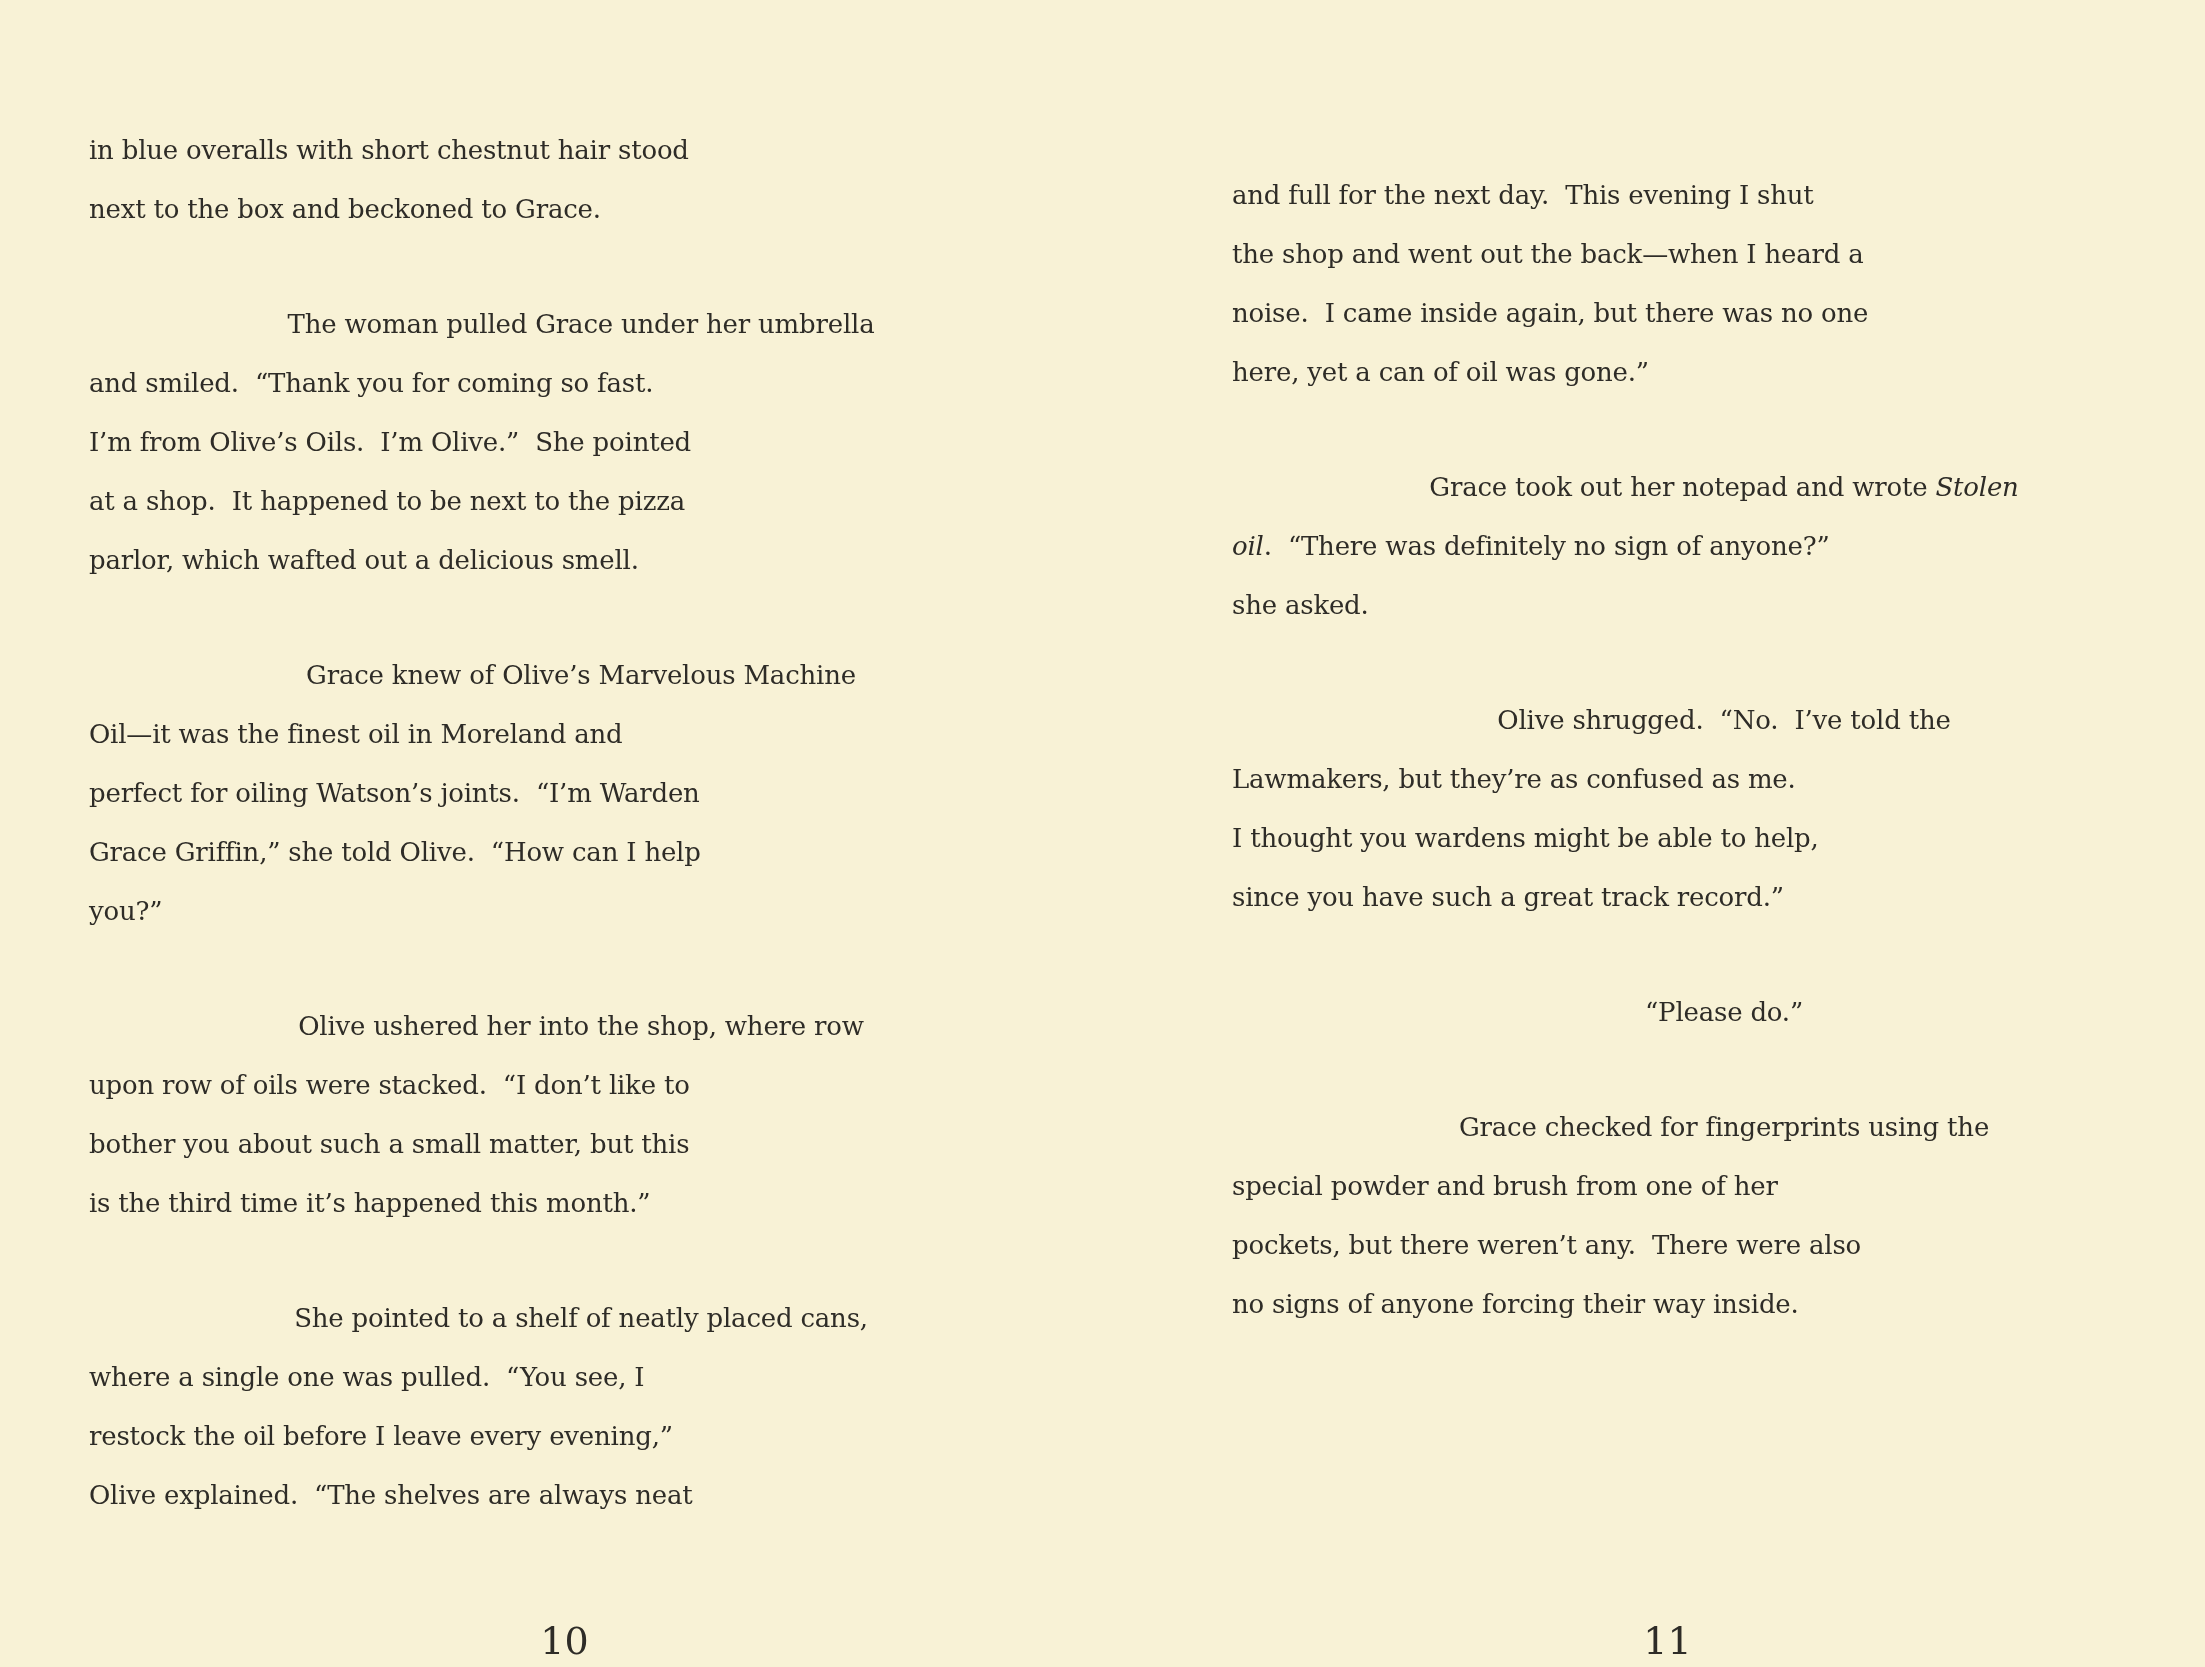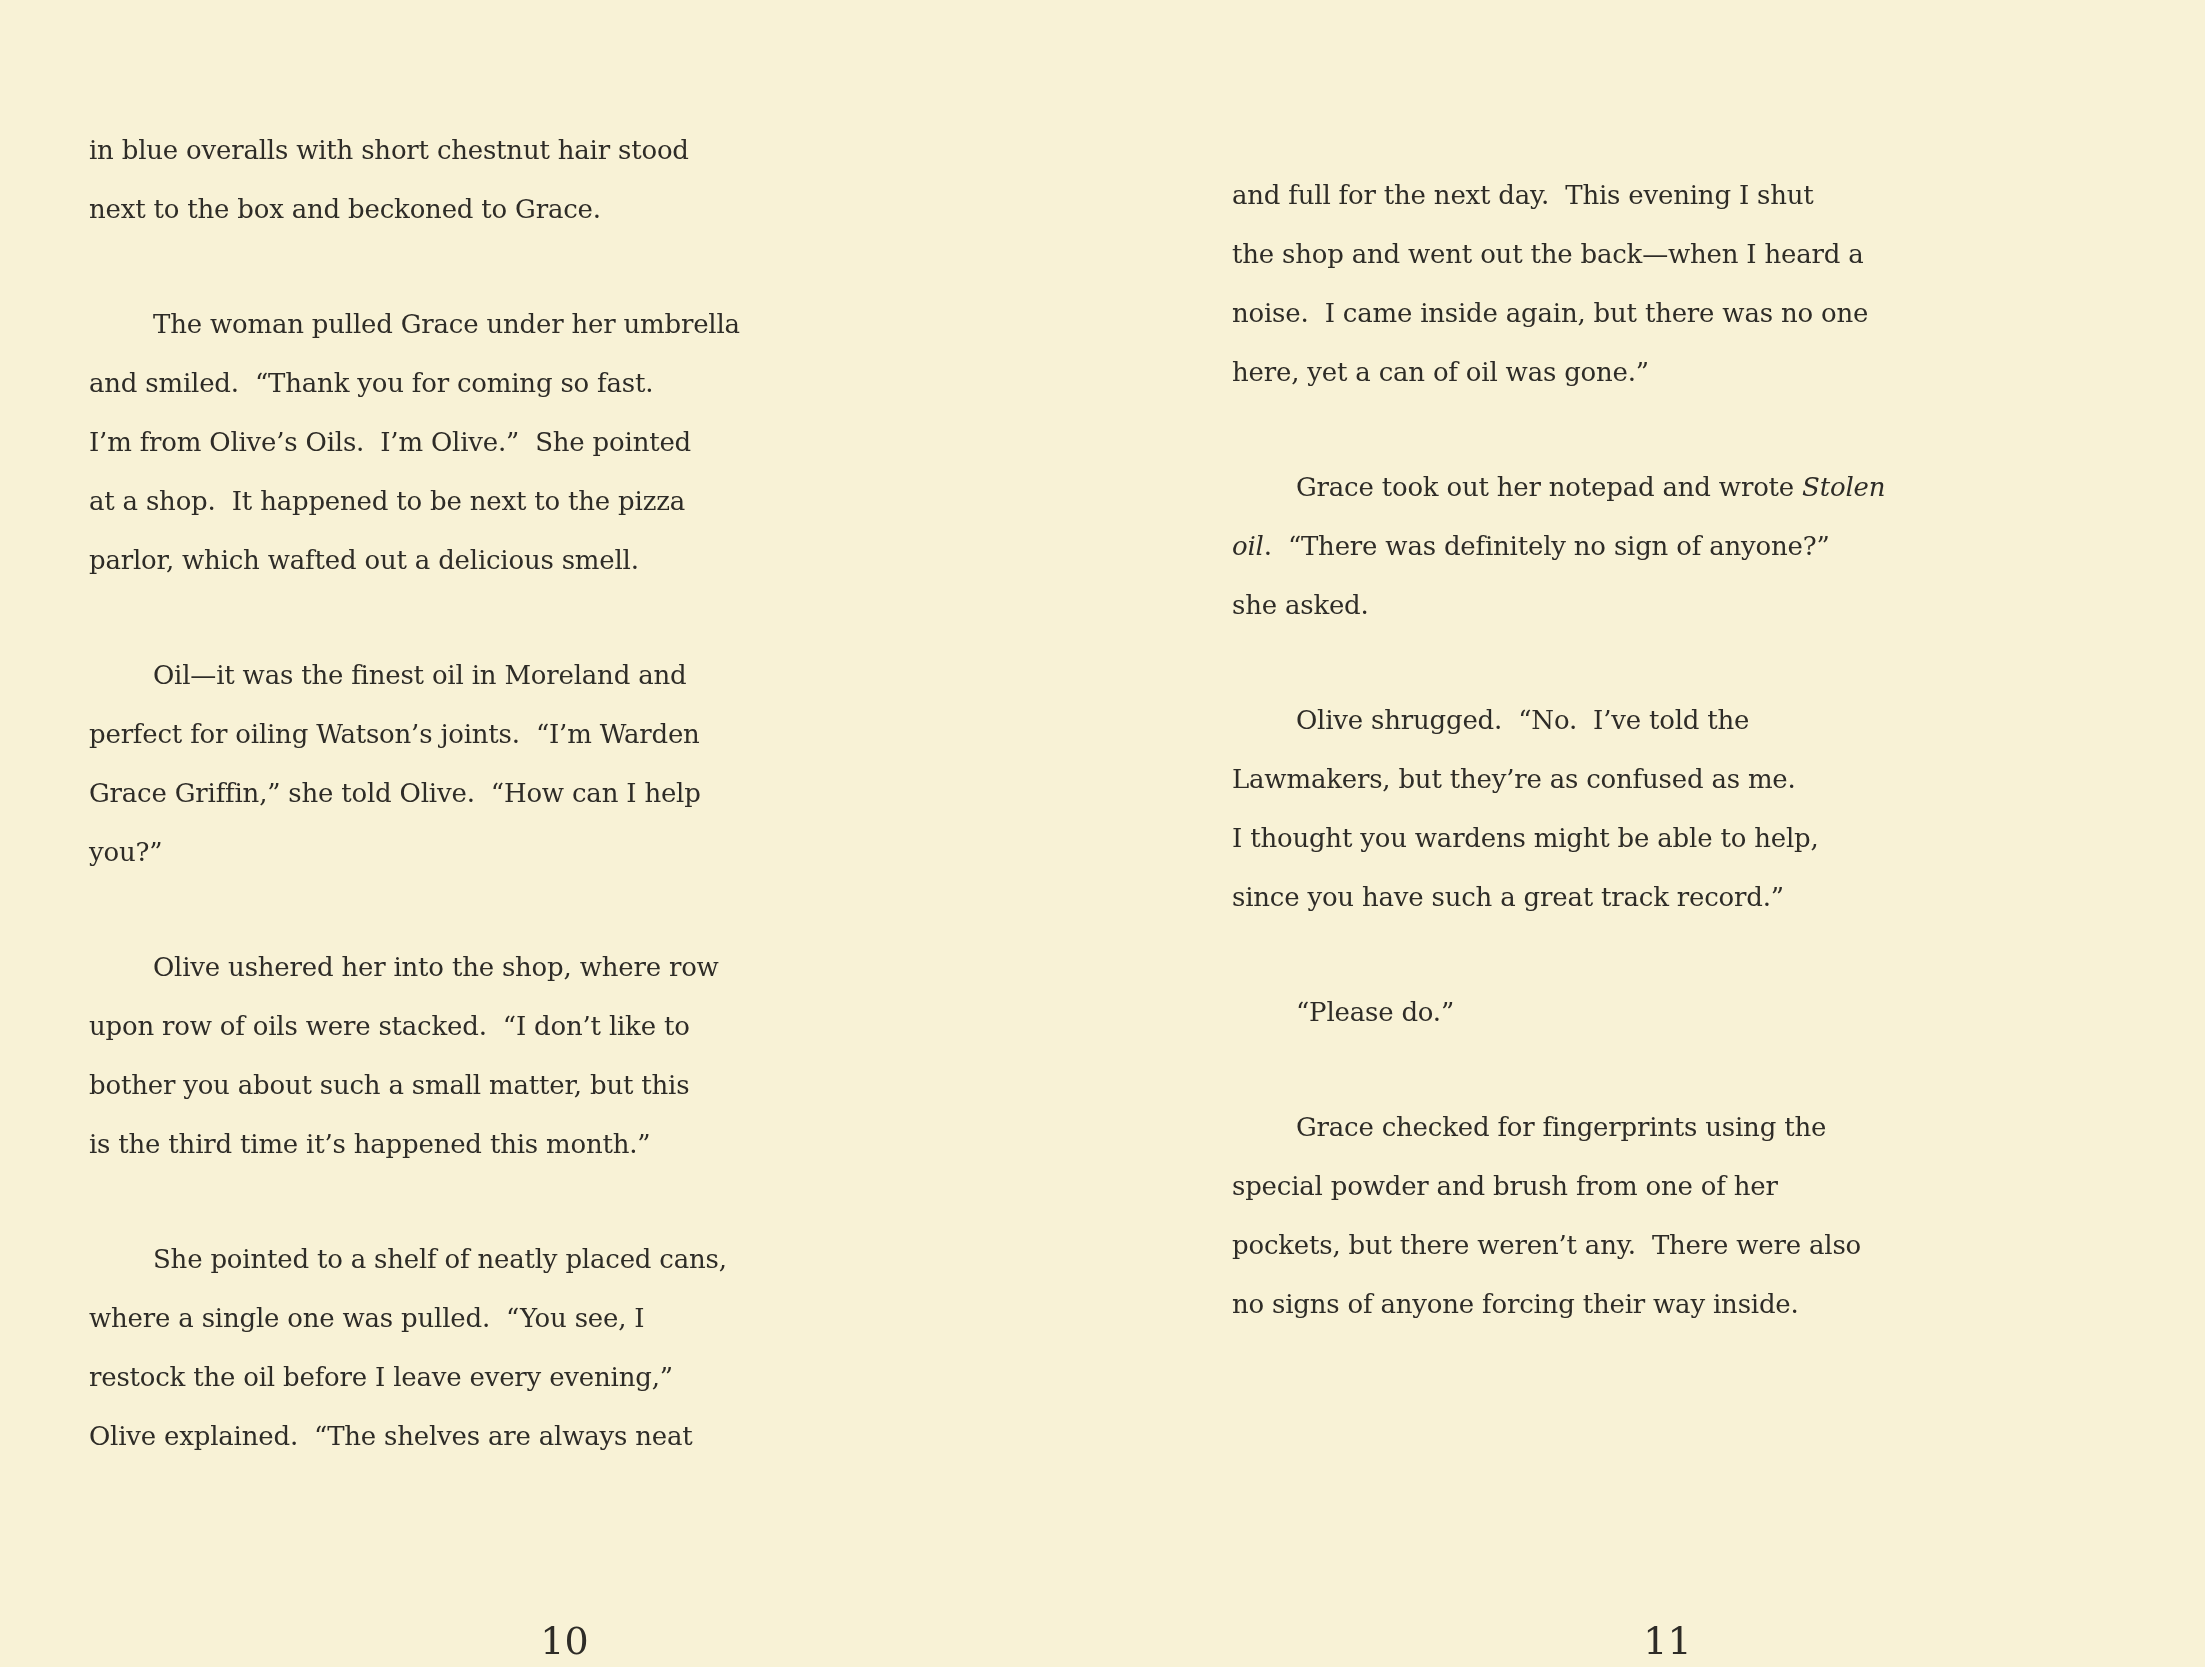--- a/index.html
+++ b/index.html
@@ -31,21 +31,21 @@
   .page-left  .text-col { left: 89px; }
   .page-right .text-col { left: 129px; margin-top: 45px; }
   .para { margin: 0 0 56px 0; }
   .para:last-child { margin-bottom: 0; }
   .line {
     white-space: pre;
     font-size: 26px;
     line-height: 59px;
     letter-spacing: -0.2px;
   }
-  .para.indent .line:first-child { text-indent: 64px; }
+  .para.indent .line:first-child { text-indent: 64px; text-align: center; }
   .it { font-style: italic; }
   .page-number {
     position: absolute;
     top: 1612px;
     left: 0;
     width: 100%;
     text-align: center;
     font-size: 38px;
     line-height: 59px;
     padding-left: 13px;
@@ -63,20 +63,21 @@
           <div class="line"><span>next to the box and beckoned to Grace.</span></div>
         </div>
         <div class="para indent">
           <div class="line"><span>The woman pulled Grace under her umbrella</span></div>
           <div class="line"><span>and smiled.  “Thank you for coming so fast.</span></div>
           <div class="line"><span>I’m from Olive’s Oils.  I’m Olive.”  She pointed</span></div>
           <div class="line"><span>at a shop.  It happened to be next to the pizza</span></div>
           <div class="line"><span>parlor, which wafted out a delicious smell.</span></div>
         </div>
         <div class="para indent">
+          <div class="line"><span>Grace knew of Olive’s Marvelous Machine</span></div>
           <div class="line"><span>Oil—it was the finest oil in Moreland and</span></div>
           <div class="line"><span>perfect for oiling Watson’s joints.  “I’m Warden</span></div>
           <div class="line"><span>Grace Griffin,” she told Olive.  “How can I help</span></div>
           <div class="line"><span>you?”</span></div>
         </div>
         <div class="para indent">
           <div class="line"><span>Olive ushered her into the shop, where row</span></div>
           <div class="line"><span>upon row of oils were stacked.  “I don’t like to</span></div>
           <div class="line"><span>bother you about such a small matter, but this</span></div>
           <div class="line"><span>is the third time it’s happened this month.”</span></div>

